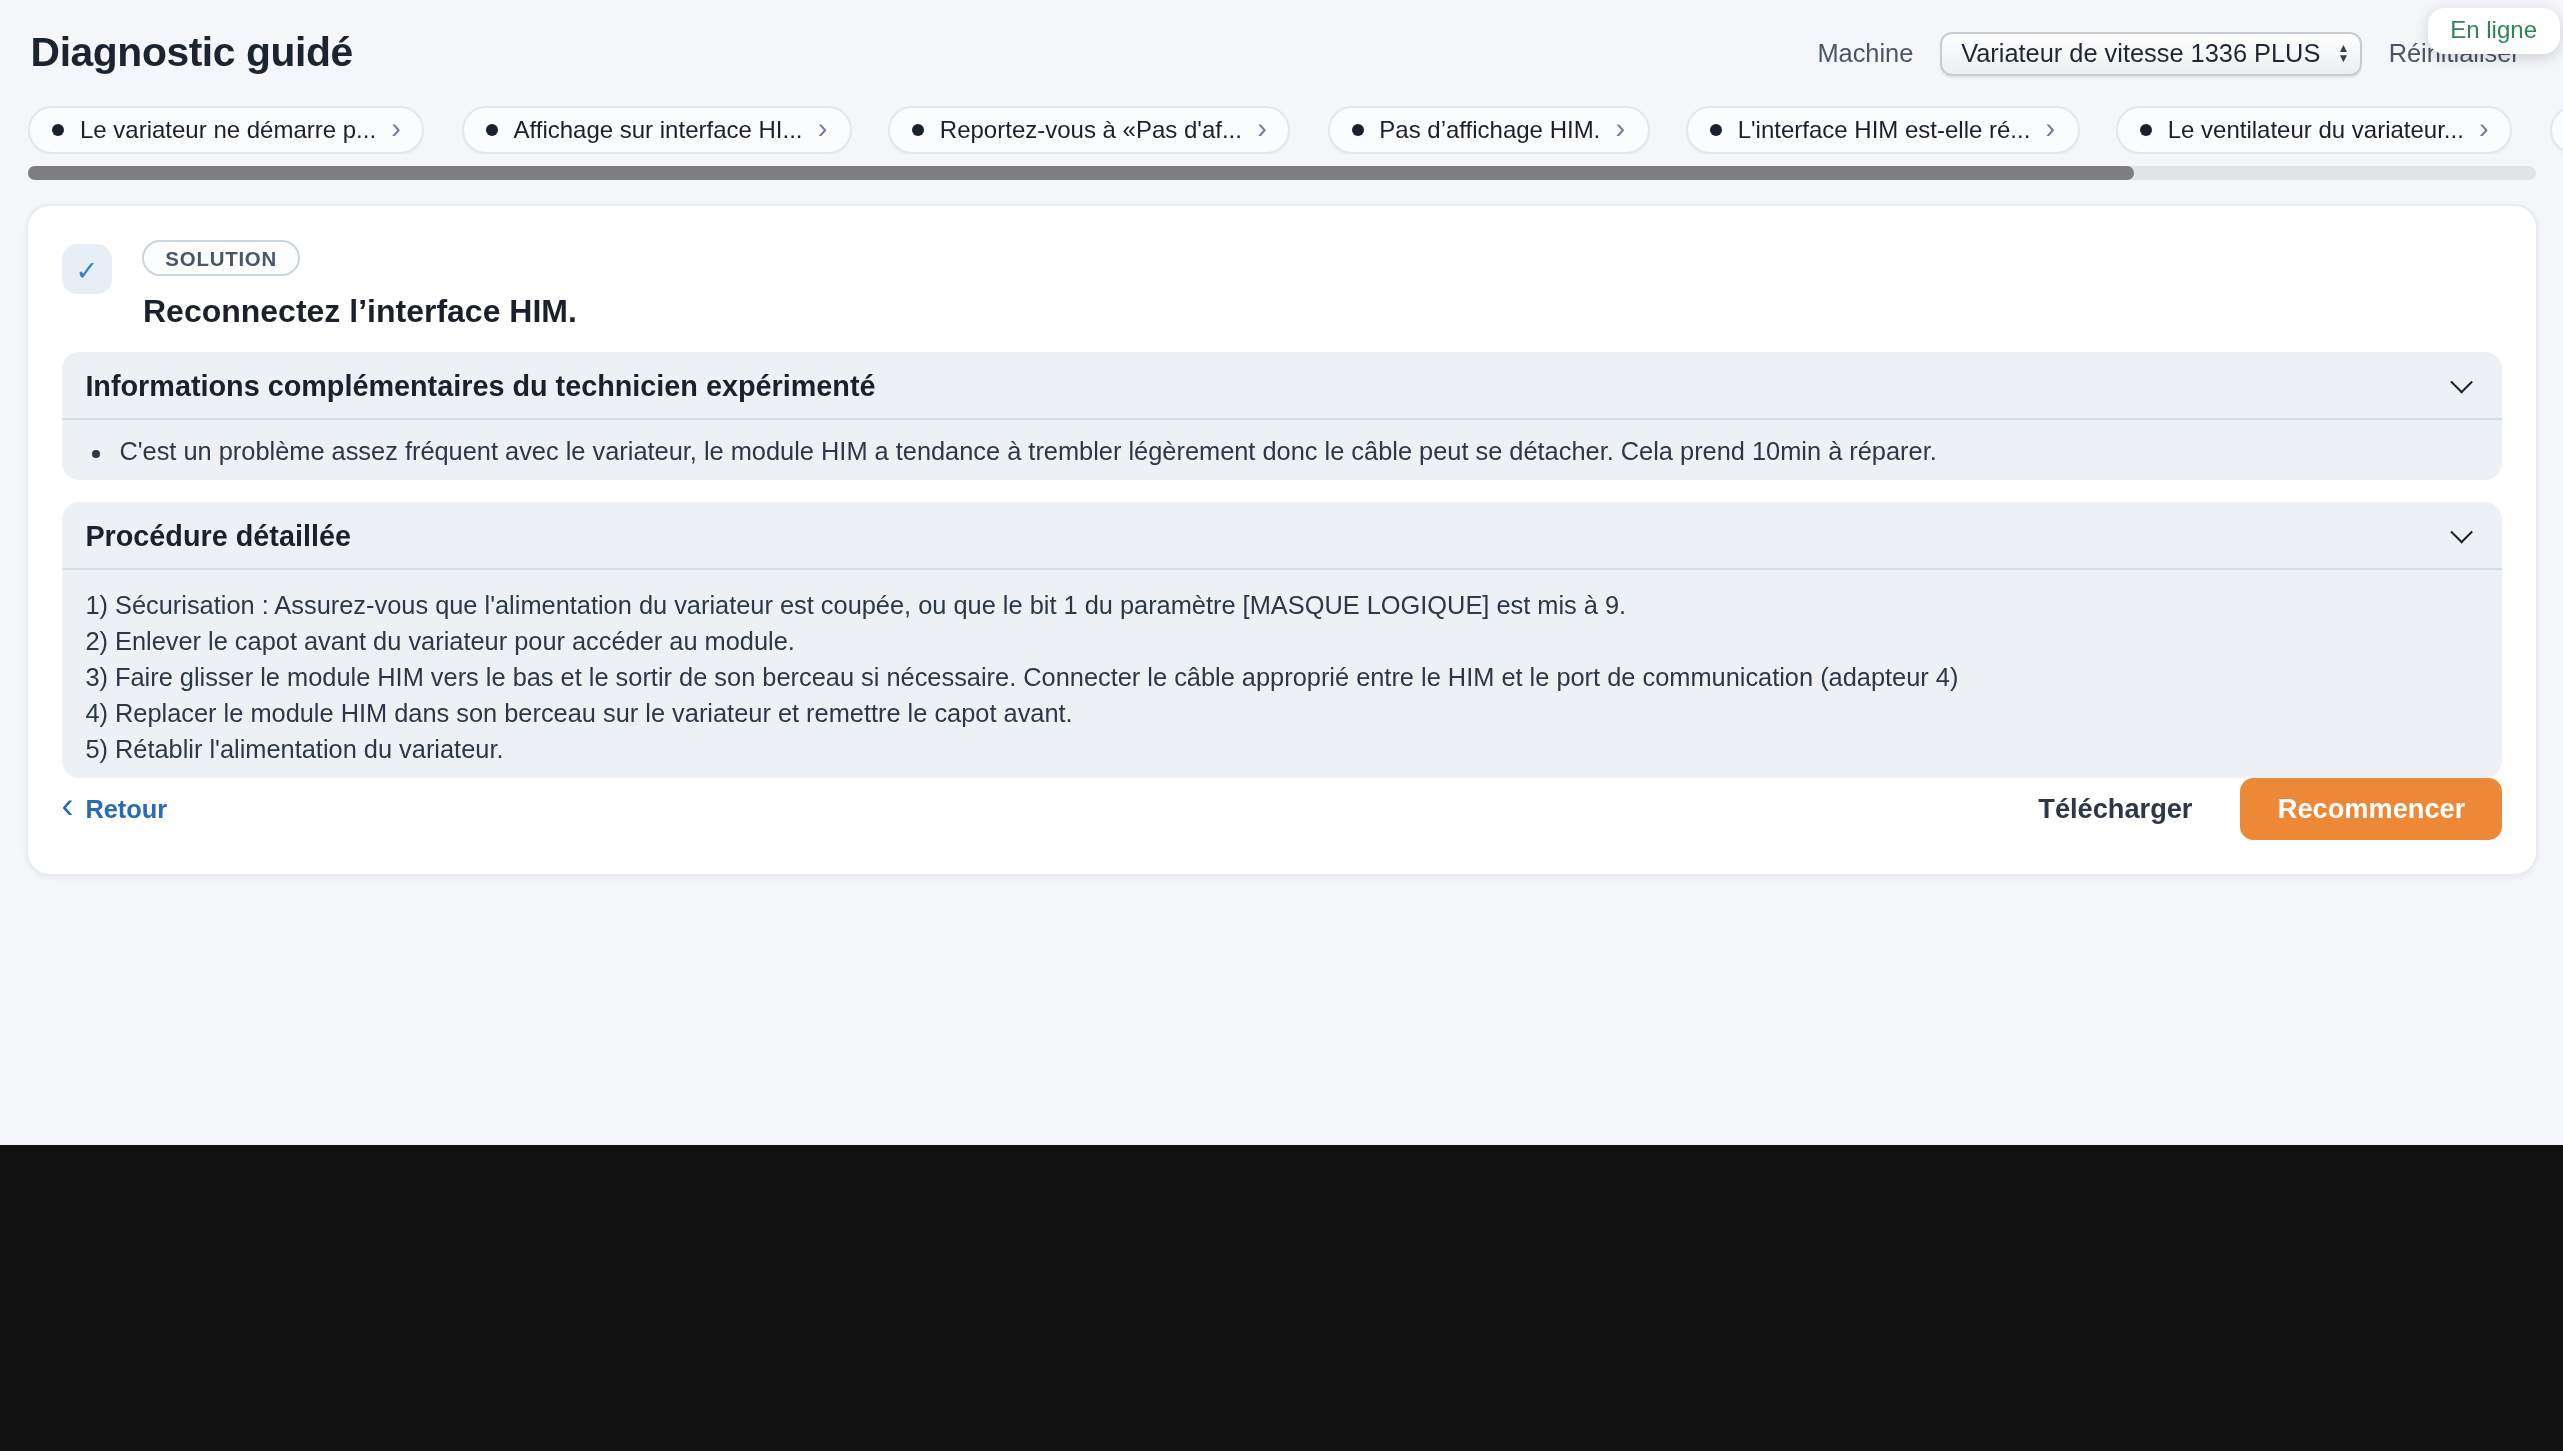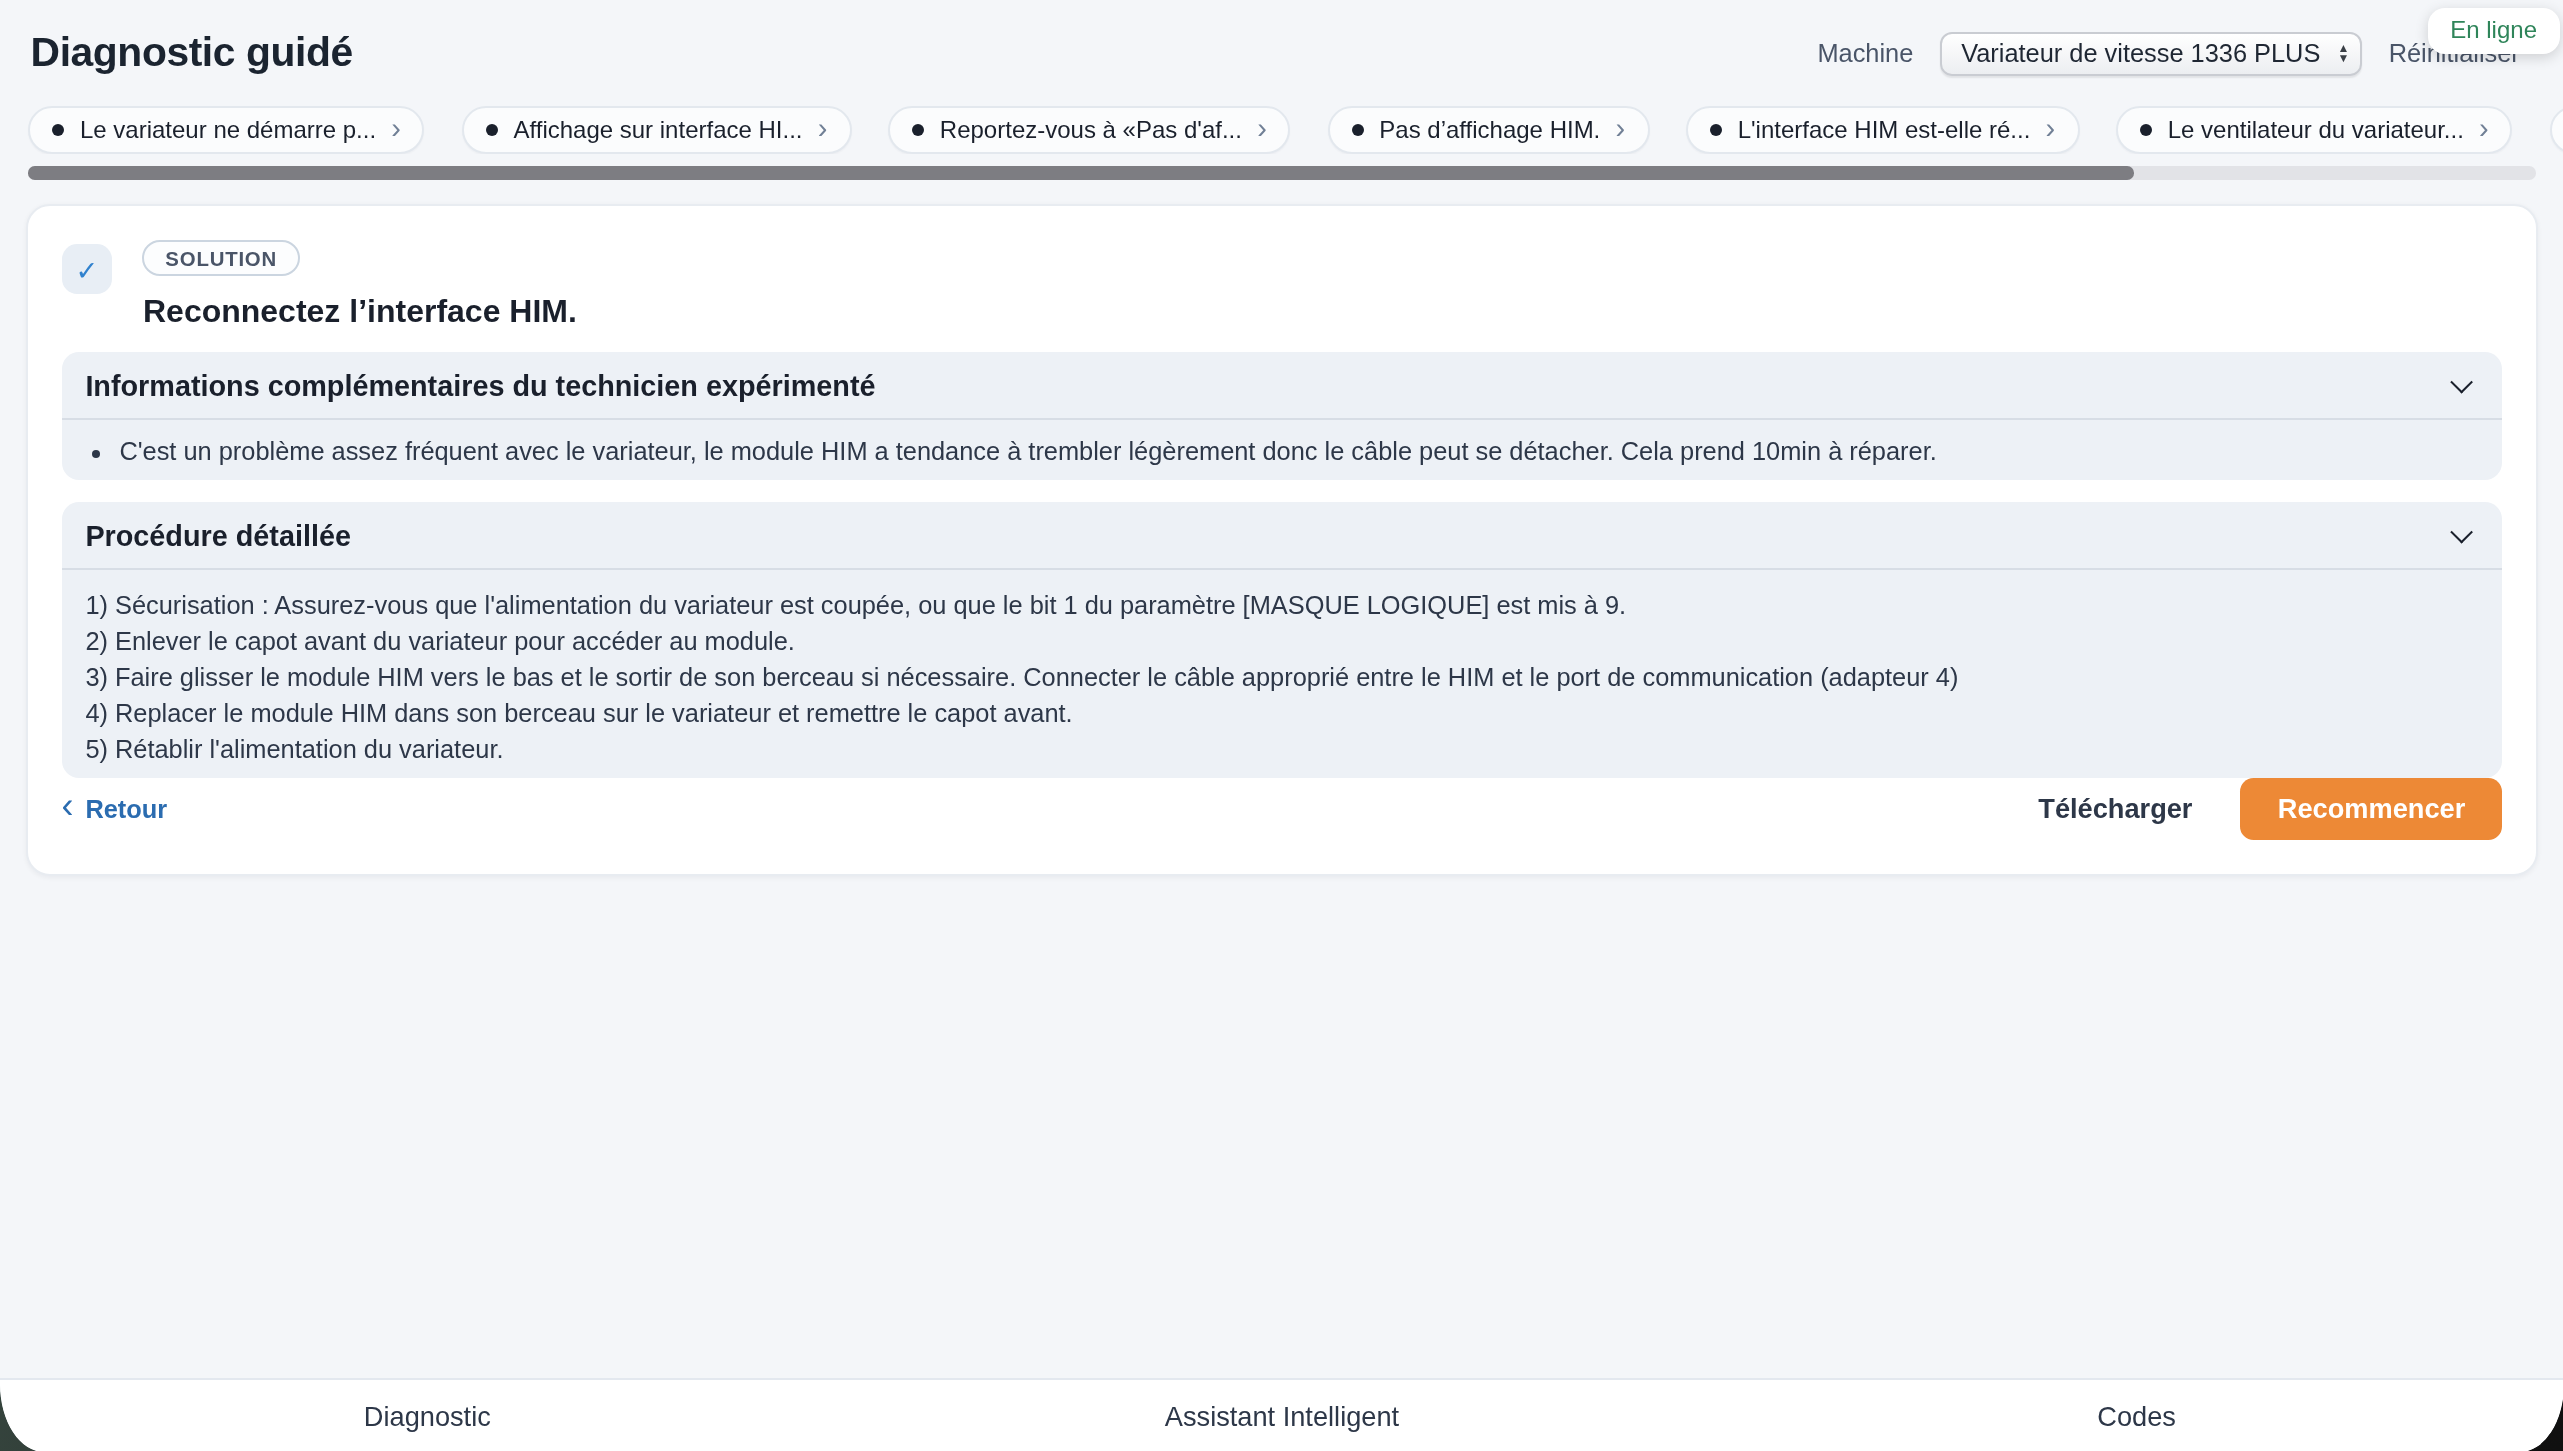--- a/index.html
+++ b/index.html
@@ -1,18 +1,18 @@
 <!DOCTYPE html>
 <html style="font-size:13.6px"><head>
 <meta charset="utf-8">
 <style>
   * { margin:0; padding:0; box-sizing:border-box; }
   html,body { width:2563px; height:1451px; overflow:hidden; background:#101010;
               font-family:"Liberation Sans","DejaVu Sans",sans-serif; }
-  .stage { width:2563px; height:1451px; overflow:hidden; position:relative; }
+  .stage { width:2563px; height:1145px; overflow:hidden; position:relative; }
   .viewport { width:1282px; height:726px; transform:scale(2); transform-origin:0 0;
               position:relative; background:linear-gradient(100deg,#3d5249 0%,#2b332f 18%,#1a1d1c 55%,#101010 100%); }
   .app { position:absolute; inset:0; background:#f4f6f9; overflow:hidden;
          border-bottom-left-radius:22px 34px; border-bottom-right-radius:22px 34px; }
 
   
   .header { display:flex; align-items:center; justify-content:space-between; padding:15.3px 15.3px 0 15.3px; }
   .page-title { font-size:20.4px; font-weight:700; color:#1b2430; letter-spacing:-0.2px; }
   .header-right { display:flex; align-items:center; gap:13.6px; padding-right:6.8px; }
   .machine-label { font-size:12.7px; color:#4a5568; }

